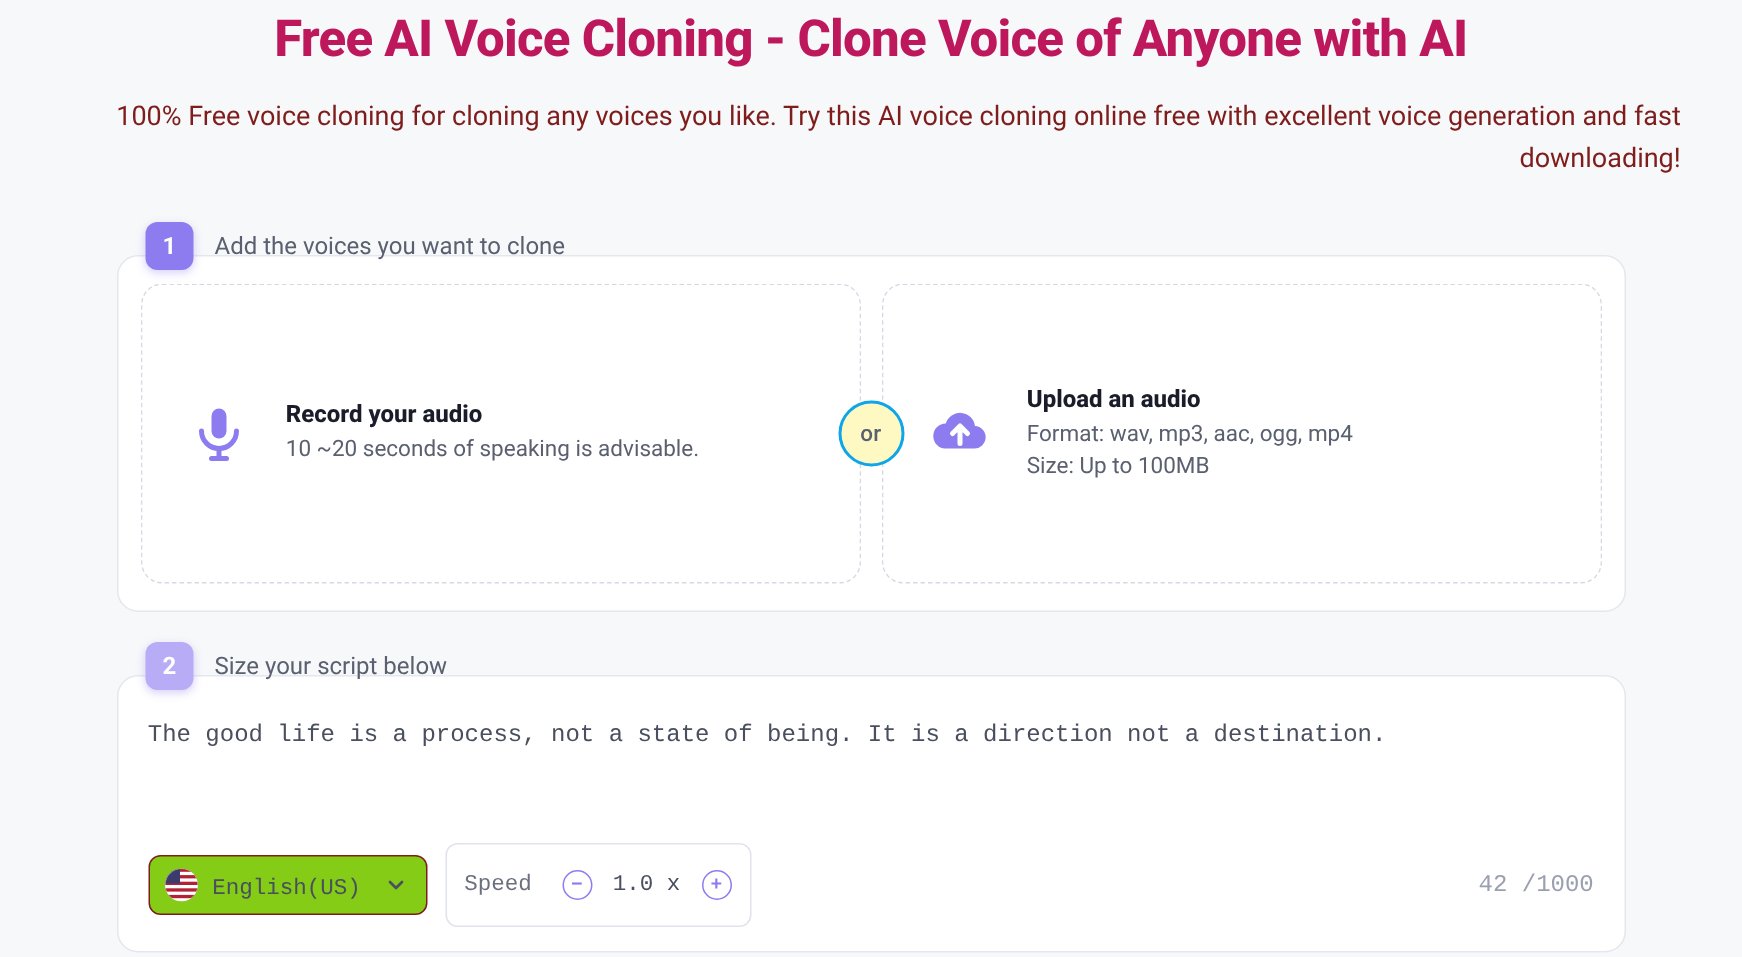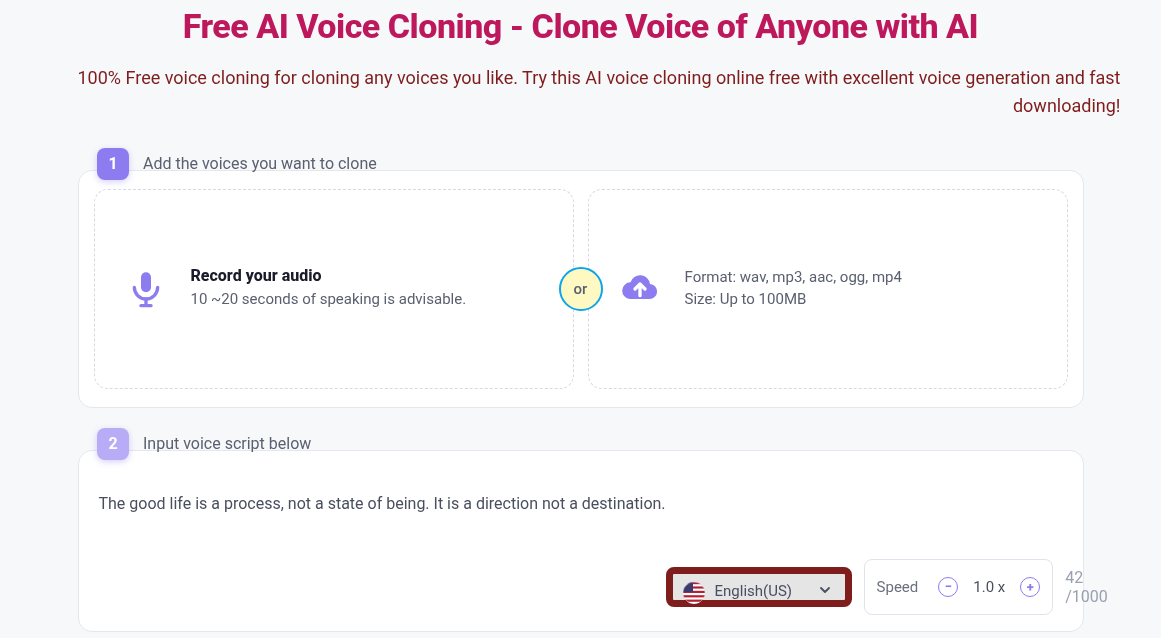--- a/index.html
+++ b/index.html
@@ -119,47 +119,48 @@
     border: 2px solid #0ea5e9;
     display: flex;
     align-items: center;
     justify-content: center;
     font-size: 15px;
     color: #5a6070;
     font-weight: 500;
     z-index: 3;
   }
   .card.script {
-    padding: 41px 20px 16px;
-    display: flex;
-    flex-direction: row;
+    padding: 27px 20px 16px;
+    display: flex;
+    flex-direction: column;
     min-height: 182px;
+    font-family: Liberation Mono, monospace;
   }
   .script-text {
     font-size: 16px;
     color: #4a4f5f;
     line-height: 1.5;
     flex: 0 0 auto;
     margin-bottom: 60px;
     outline: none;
   }
   .script-controls {
     display: flex;
     align-items: center;
     gap: 12px;
     margin-top: auto;
   }
   .lang-select {
     display: flex;
-    align-items: flex-start;
+    align-items: flex-end;
     gap: 10px;
-    border: 7px solid #7f1d1d;
+    border: 1px solid #7f1d1d;
     border-radius: 8px;
     padding: 8px 14px 8px 10px;
-    background: #e5e5e5;
+    background: #84cc16;
     cursor: pointer;
     min-width: 186px;
     height: 40px;
     color: #4a4f5f;
     font-size: 15px;
   }
   .flag {
     width: 22px;
     height: 22px;
     border-radius: 50%;
@@ -234,30 +235,31 @@
 
     <div class="option-box">
       <div class="option-inner">
         <div class="option-icon">
           <svg viewBox="0 0 24 24" fill="none">
             <path d="M6 18a5 5 0 0 1 .3-9.99A6 6 0 0 1 18 9a4.5 4.5 0 0 1-.5 9H6z" fill="#8c7cf0"></path>
             <path d="M12 16V9m0 0l-3 3m3-3l3 3" stroke="#fff" stroke-width="2" stroke-linecap="round" stroke-linejoin="round"></path>
           </svg>
         </div>
         <div>
+          <div class="option-title">Upload an audio</div>
           <div class="option-desc">Format: wav, mp3, aac, ogg, mp4</div>
           <div class="option-desc">Size: Up to 100MB</div>
         </div>
       </div>
     </div>
   </div>
 
   <div class="step-header">
     <div class="step-badge step-2">2</div>
-    <div class="step-label">Input voice script below</div>
+    <div class="step-label">Size your script below</div>
   </div>
 
   <div class="card script">
     <div class="script-text" contenteditable="true" style="">The good life is a process, not a state of being. It is a direction not a destination.</div>
 
     <div class="script-controls">
       <div class="lang-select">
         <span class="flag">
           <svg viewBox="0 0 22 22">
             <circle cx="11" cy="11" r="11" fill="#fff"></circle>

